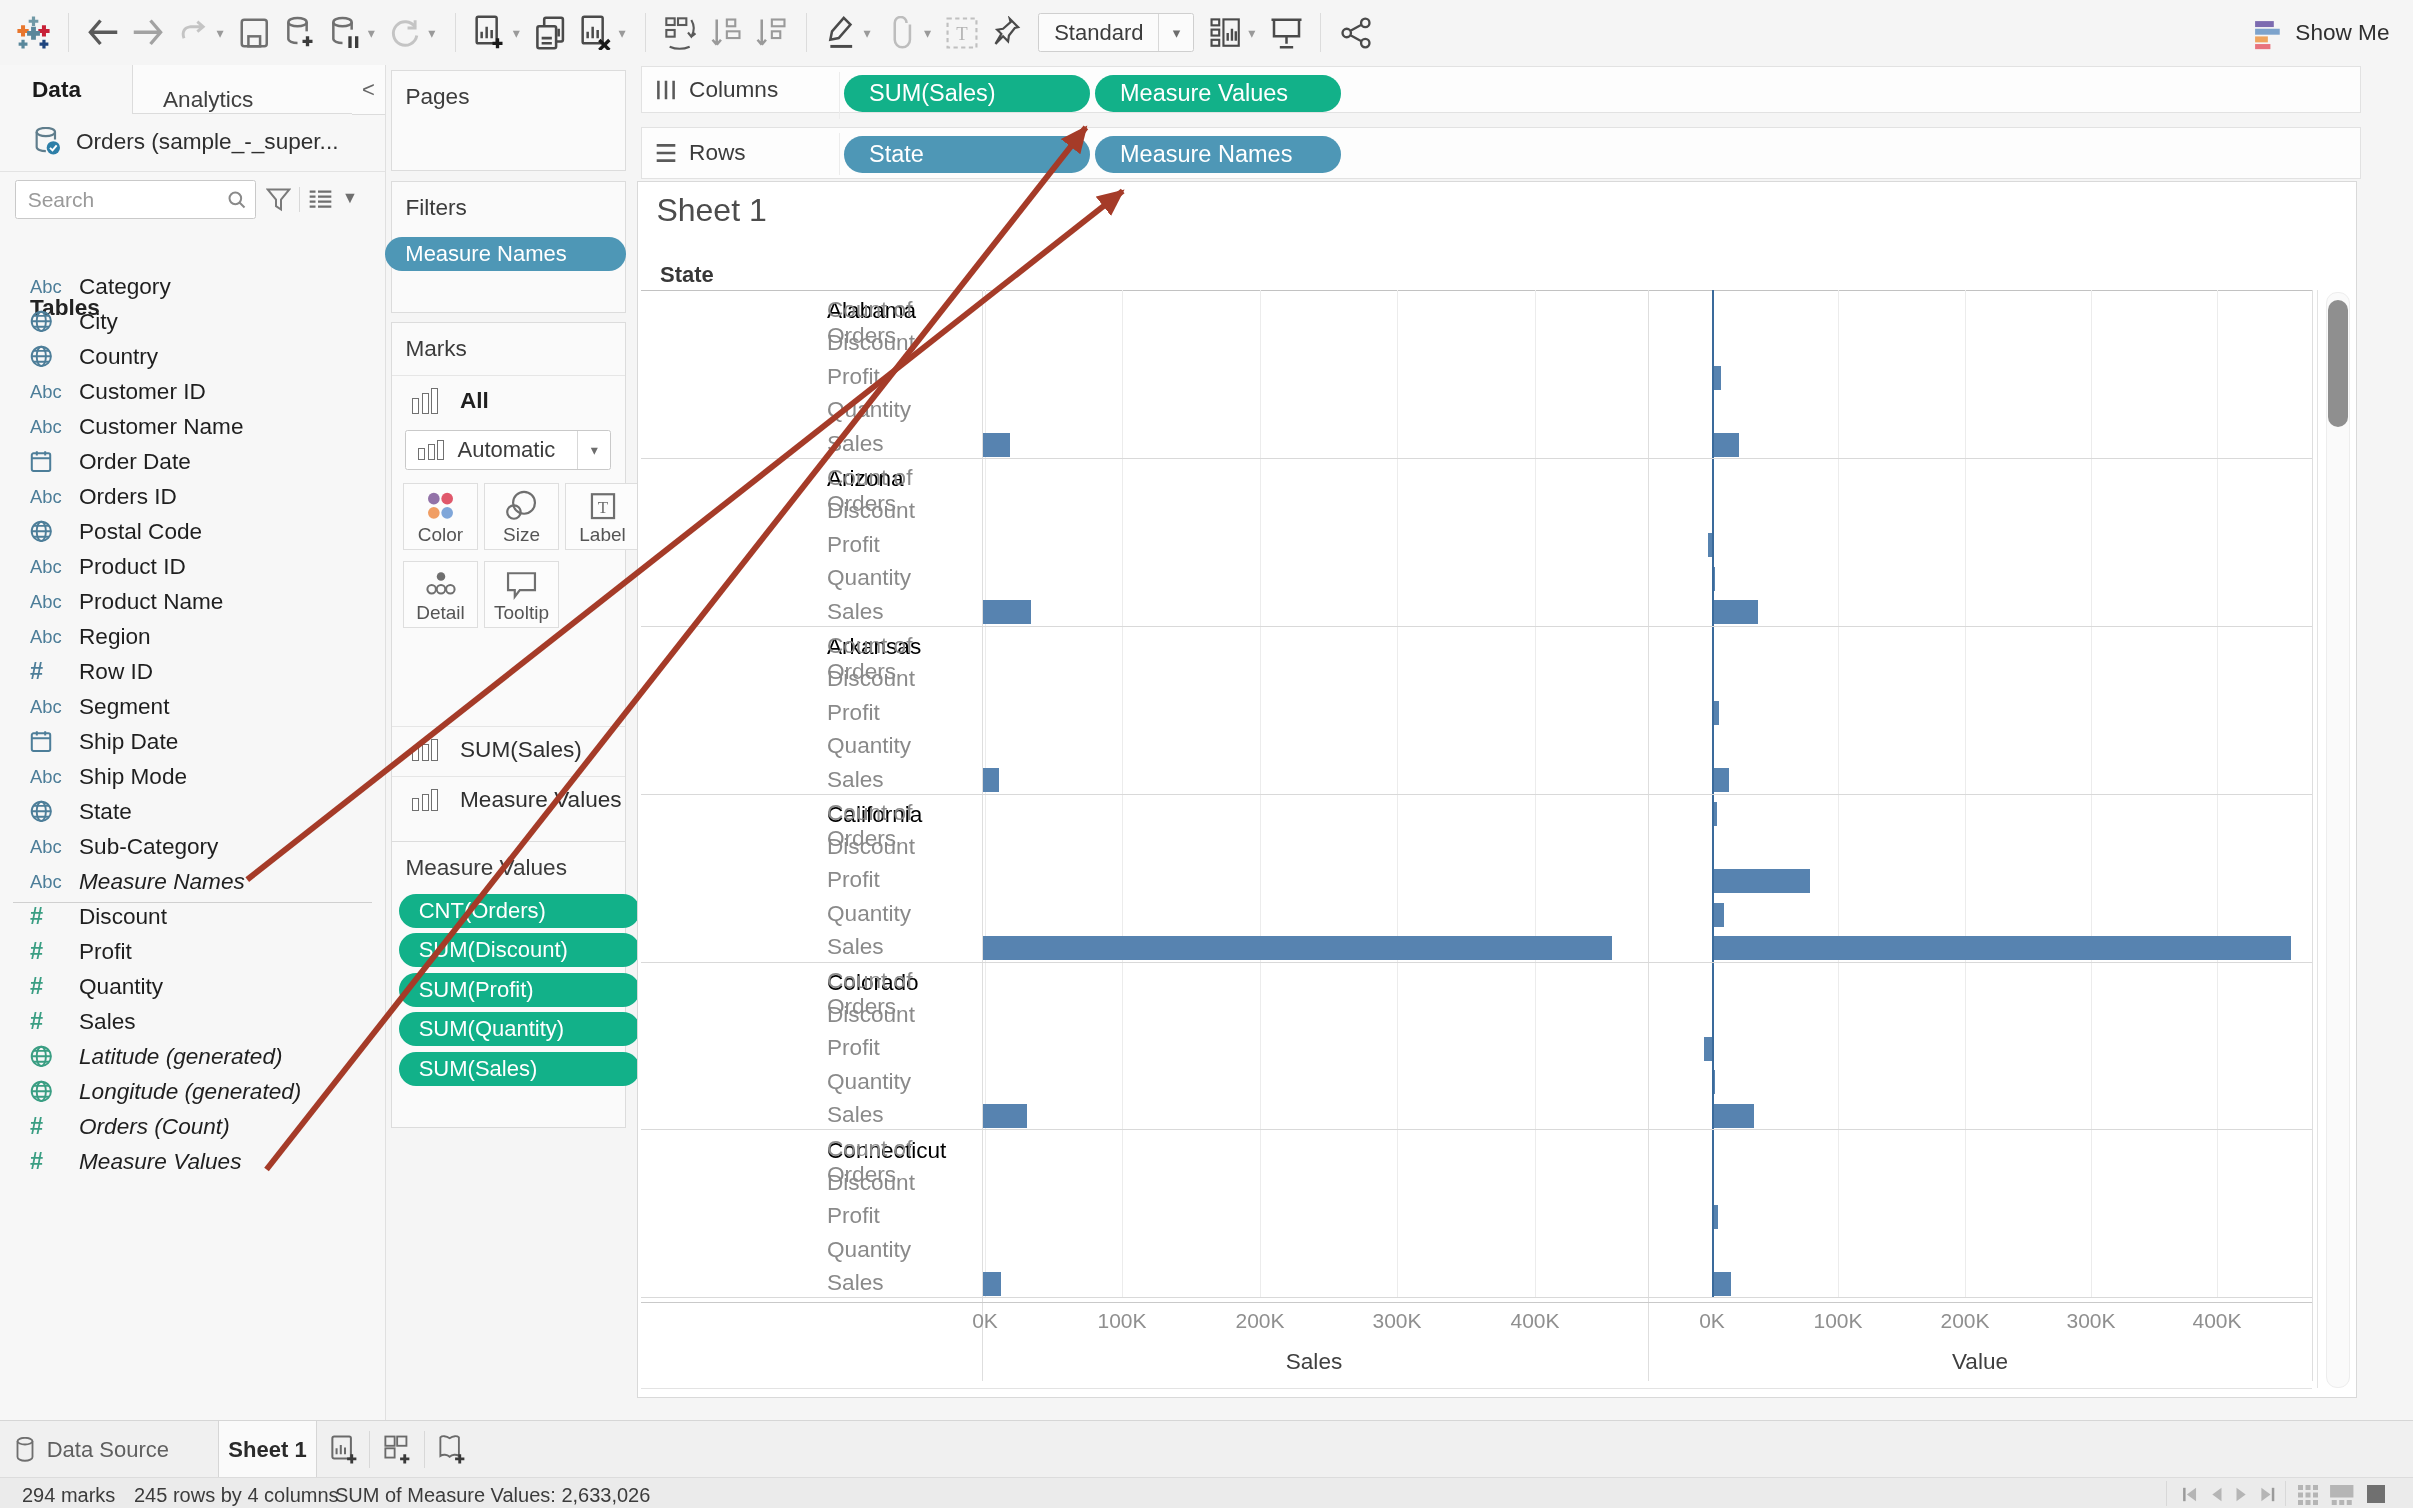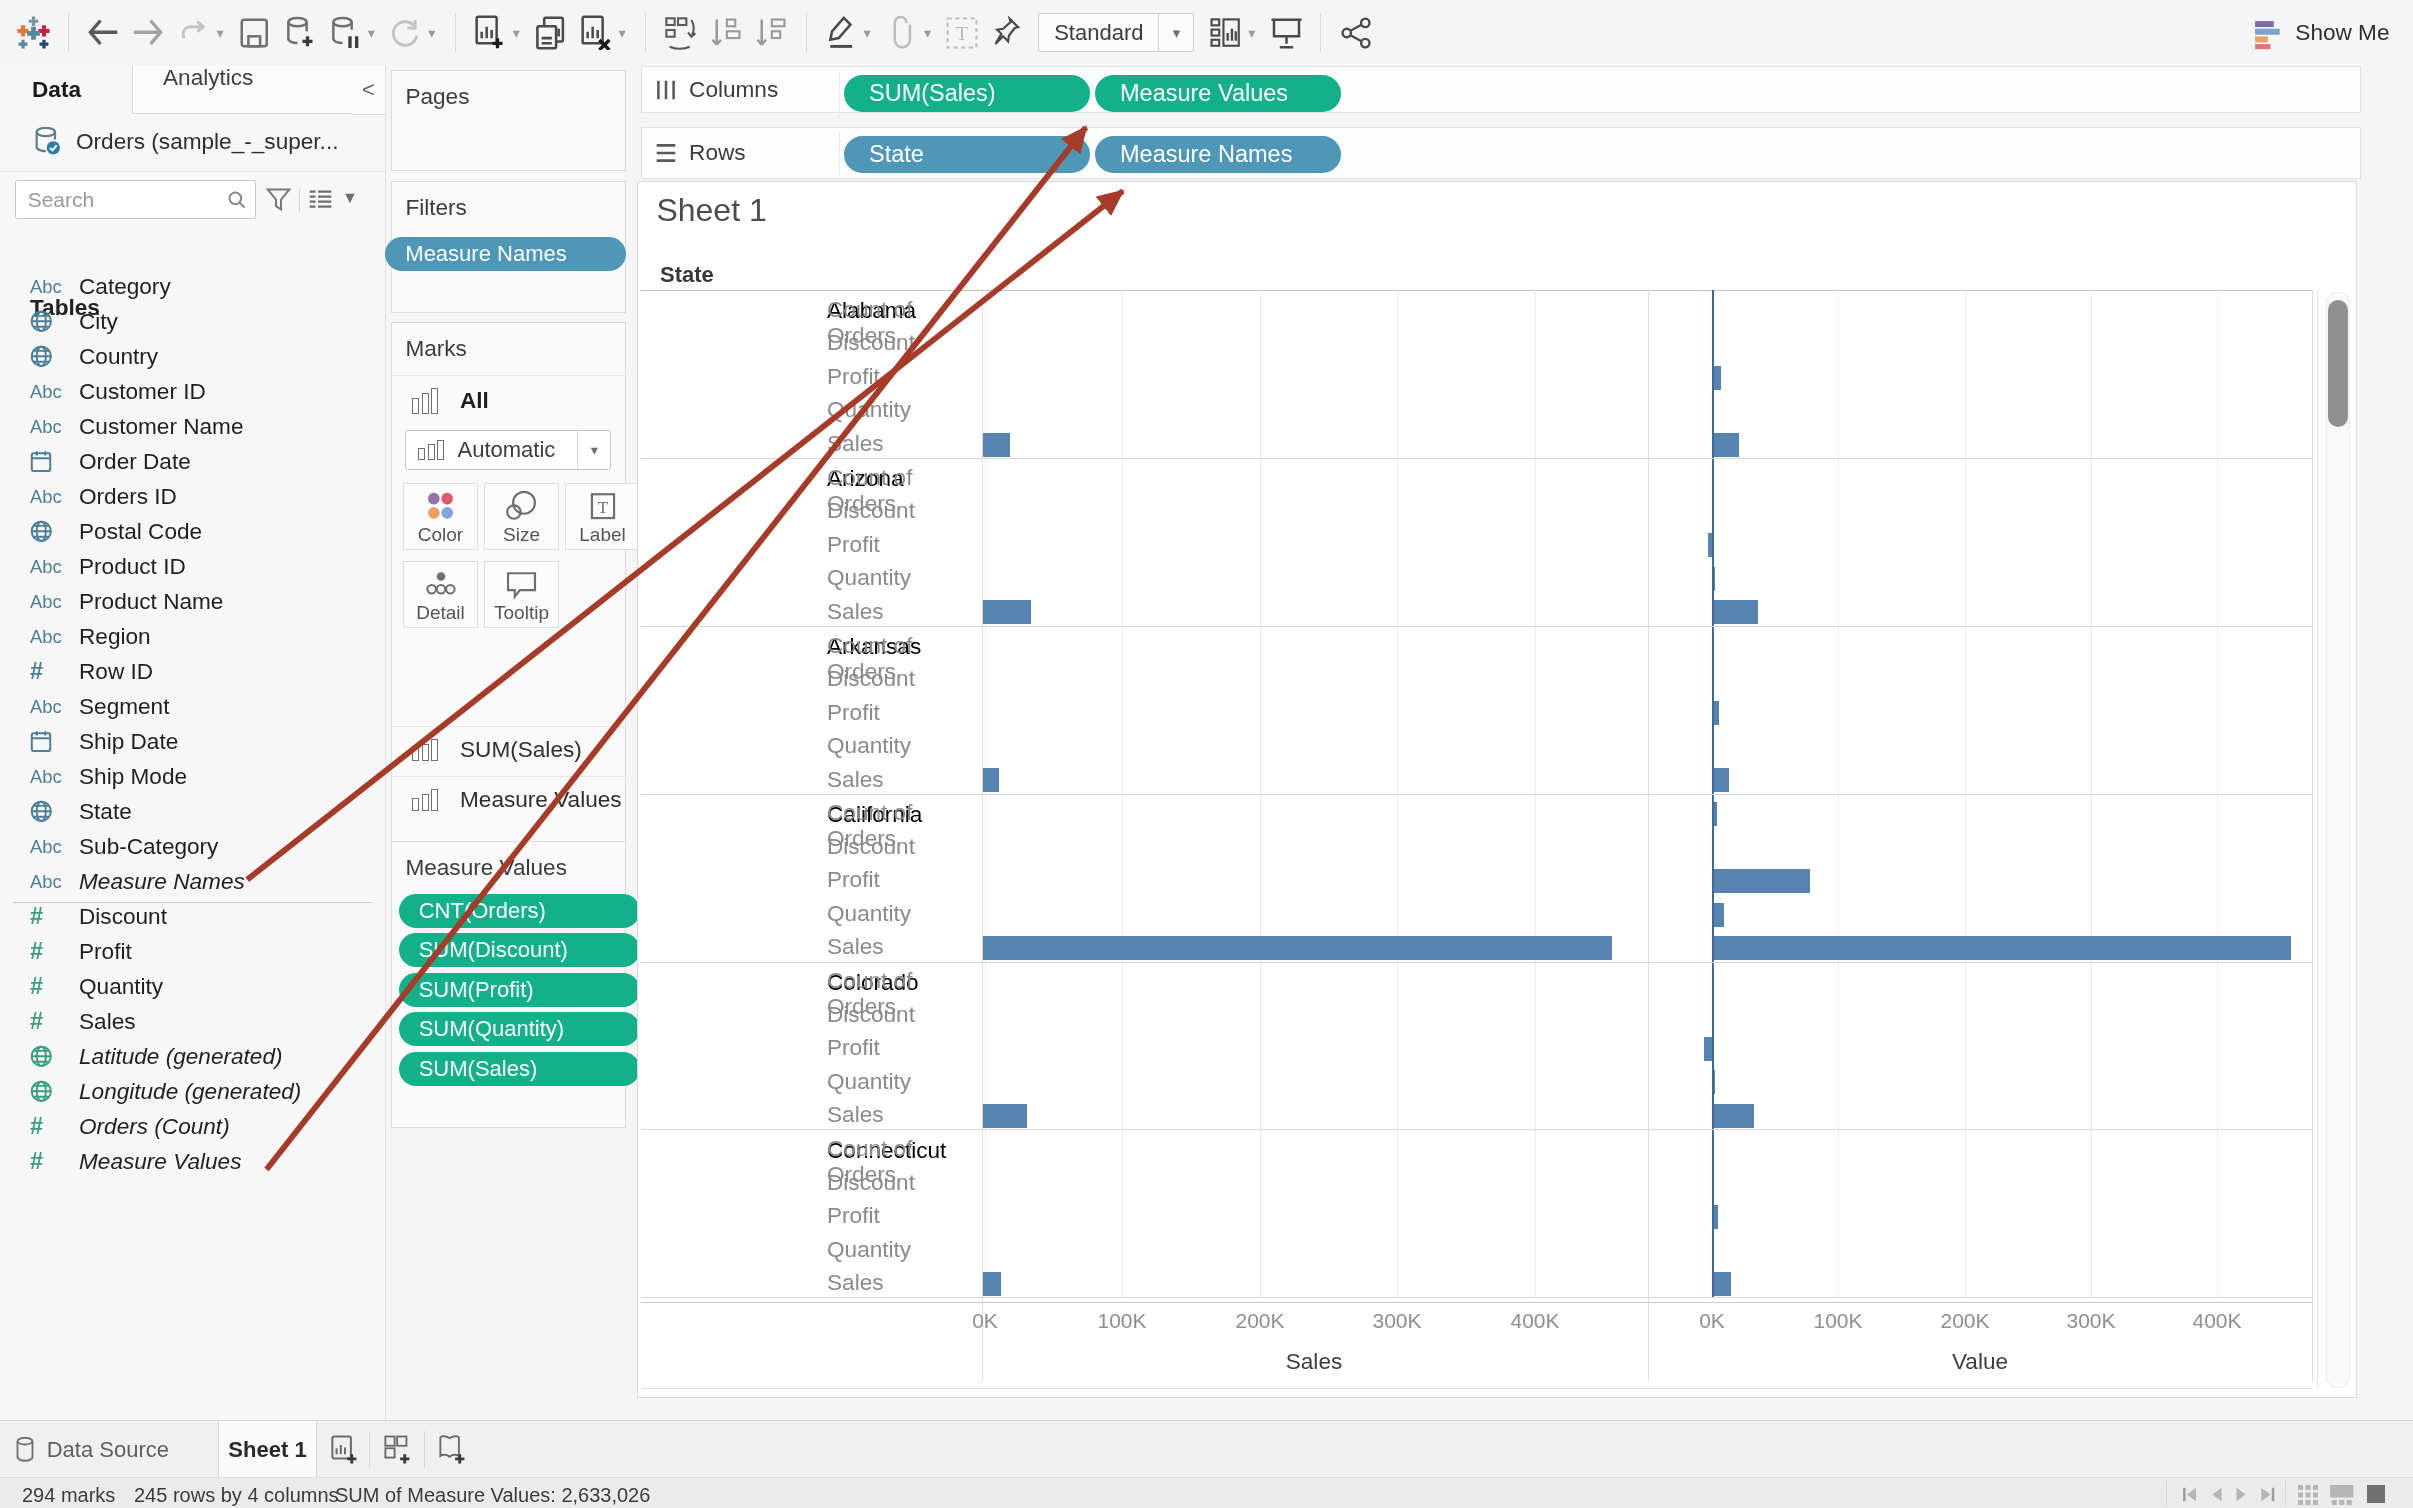--- a/index.html
+++ b/index.html
@@ -236,21 +236,21 @@
       </svg>
       <span>Show Me</span>
     </div>
   </div>
 
   <div id="sidebar" class="abs">
 
     <div class="abs" style="left:0;top:0;width:132px;height:49px;background:#f7f7f7;display:flex;align-items:center;padding-left:32px;box-sizing:border-box;">
       <span class="sb-tab" style="font-weight:bold;color:#1a1a1a;">Data</span>
     </div>
-    <div class="abs" style="left:132px;top:0;width:220px;height:49px;background:#fbfbfb;border-left:0.8px solid #dcdcdc;border-bottom:0.8px solid #dcdcdc;display:flex;align-items:flex-start;padding-left:30px;box-sizing:border-box;">
+    <div class="abs" style="left:132px;top:0;width:220px;height:49px;background:#fbfbfb;border-left:0.8px solid #dcdcdc;border-bottom:0.8px solid #dcdcdc;display:flex;align-items:flex-end;padding-left:30px;box-sizing:border-box;">
       <span class="sb-tab" style="color:#3f3f3f;">Analytics</span>
     </div>
     <div class="abs" style="left:352px;top:0;width:33px;height:49px;background:#fbfbfb;border-bottom:0.8px solid #dcdcdc;display:flex;align-items:center;justify-content:center;color:#666;font-size:22px;">&lt;</div>
 
     <div class="abs" style="left:0;top:52px;width:385px;height:50px;display:flex;align-items:center;">
       <svg width="27" height="30" viewBox="0 0 32 36" style="margin:0 15px 0 34px">
         <ellipse cx="14" cy="6" rx="11" ry="5" stroke="#5f7d8c" stroke-width="2.6" fill="none"></ellipse>
         <path d="M3 6 V24 c0 3 5 5 11 5 M25 6 V15" stroke="#5f7d8c" stroke-width="2.6" fill="none"></path>
         <circle cx="23" cy="25" r="8" fill="#2e7fa8"></circle>
           <path d="M19 25 l3 3 l5 -6" stroke="#fff" stroke-width="2.4" fill="none"></path>

